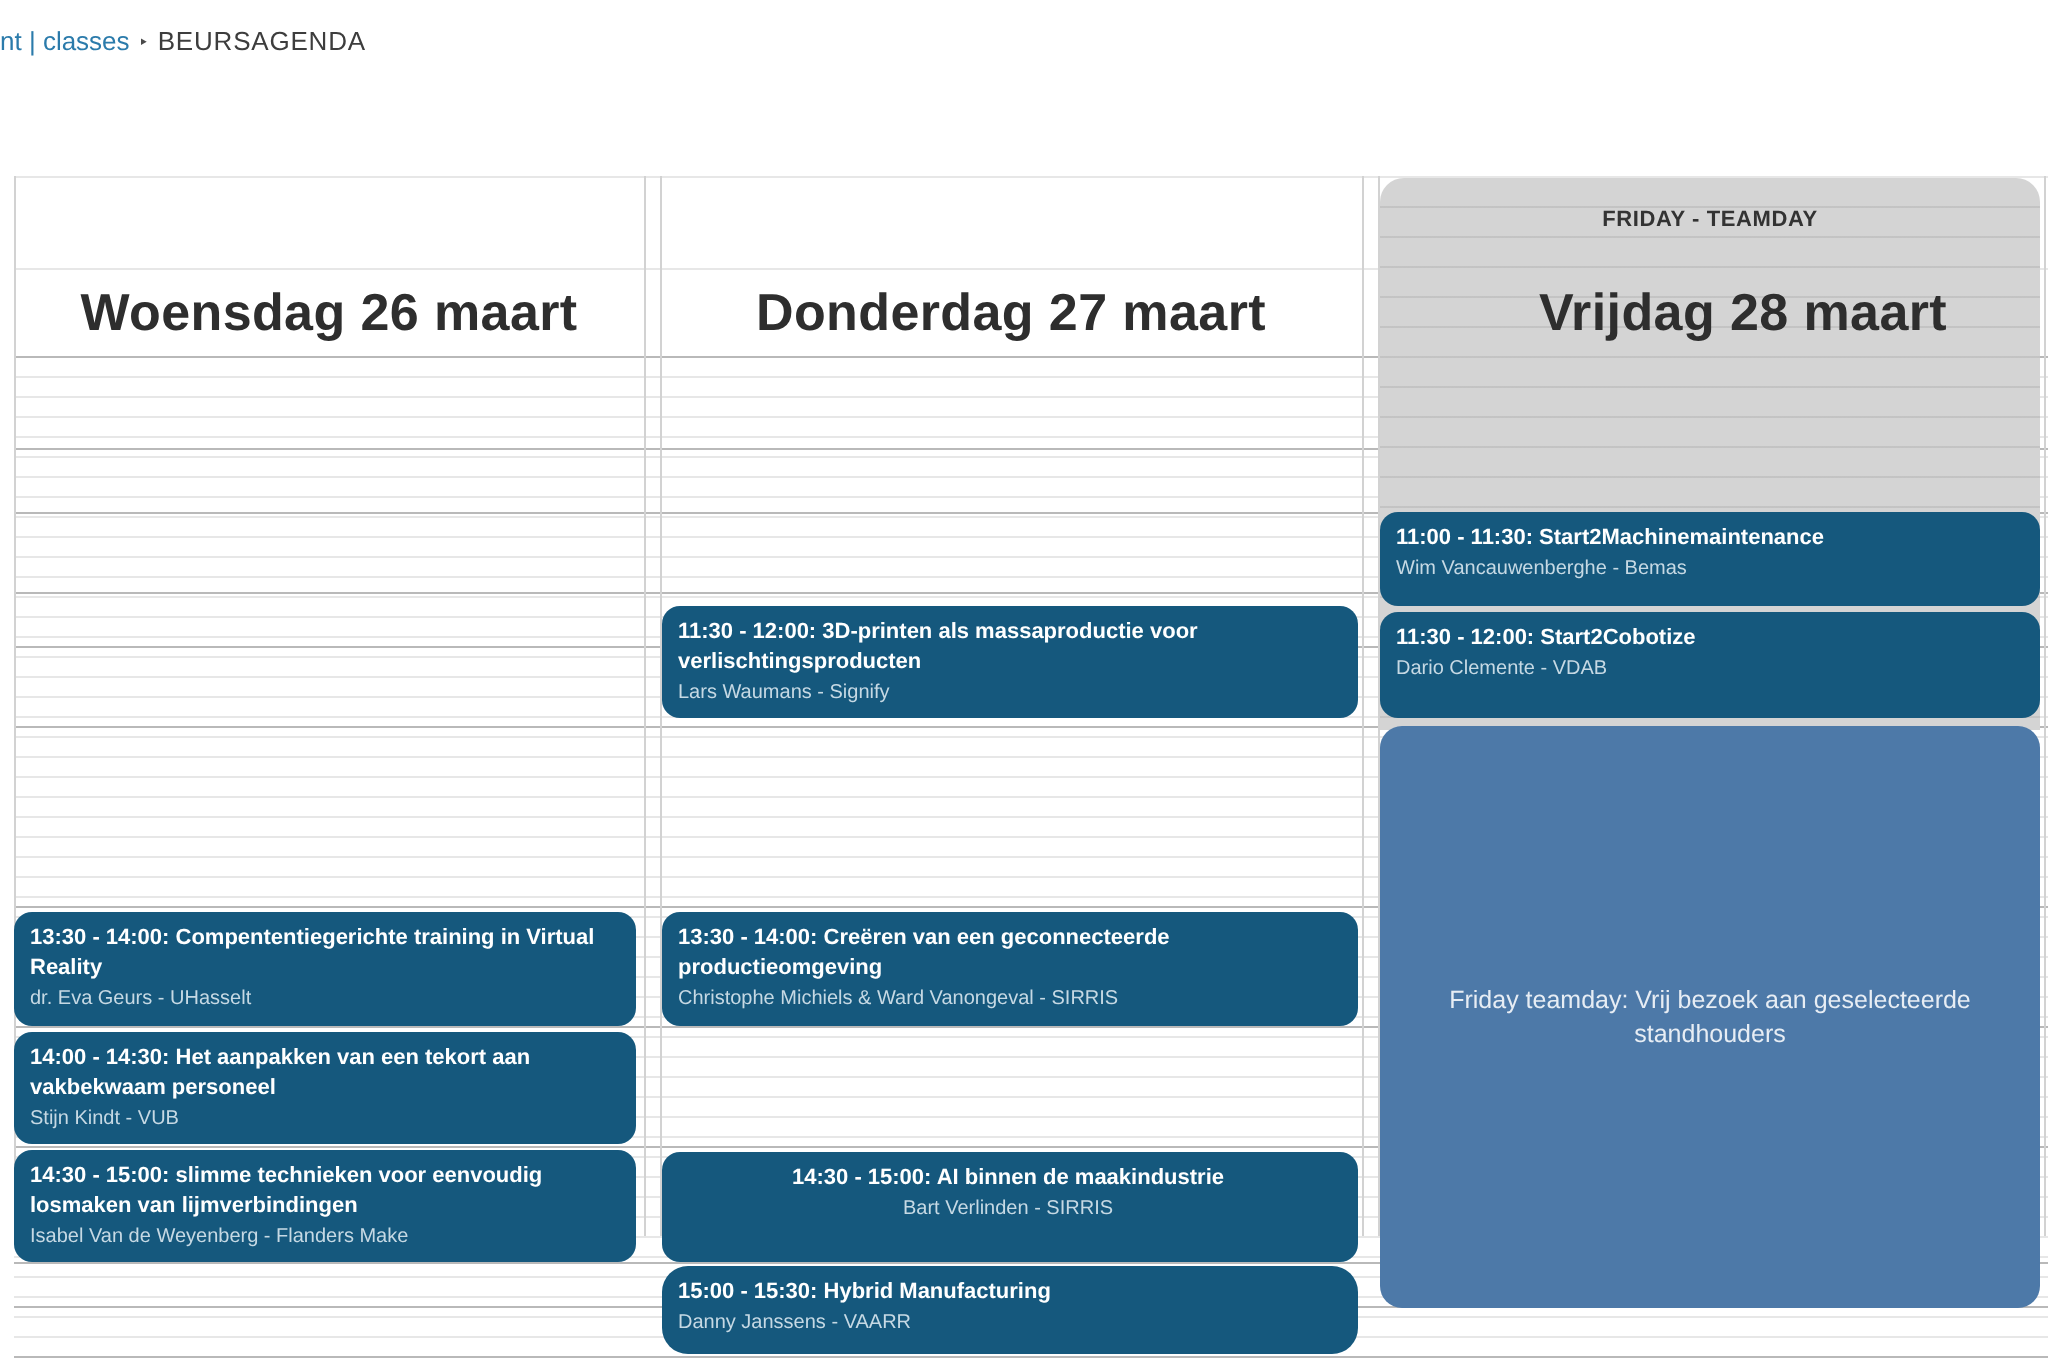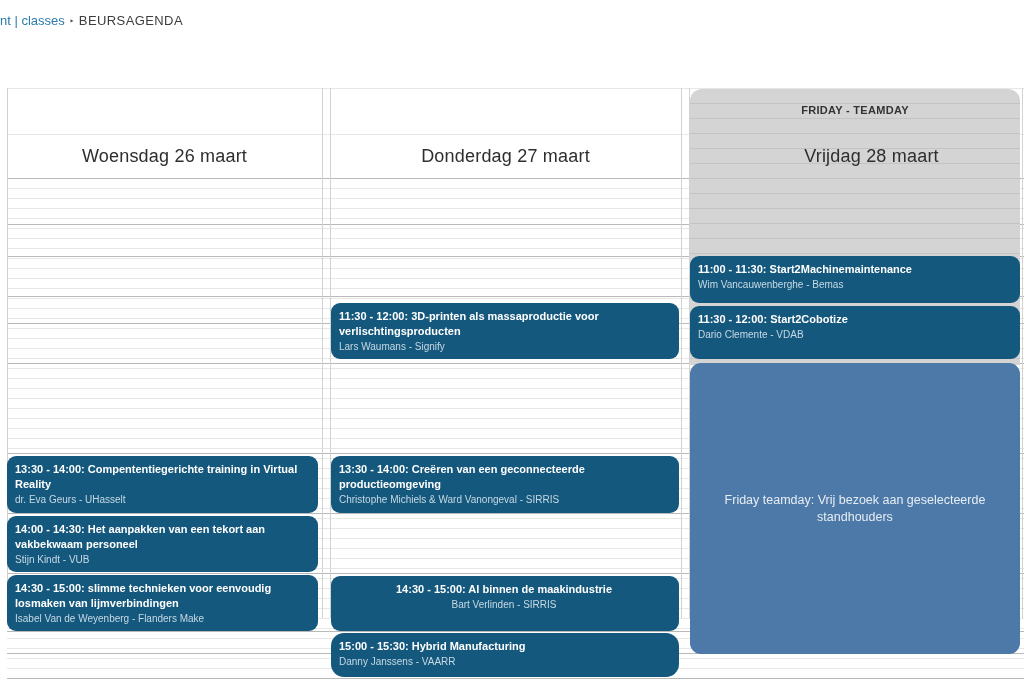--- a/index.html
+++ b/index.html
@@ -15,21 +15,21 @@
 
   .calendar{position:absolute;left:0;top:0;width:1024px;height:592px;margin-top:26px;}
 
   .hline{position:absolute;left:7px;right:0;height:1px;z-index:1;}
   .hline.light{background:#e7e7e7;}
   .hline.dark{background:#b9b9b9;}
   .vline{position:absolute;top:62px;bottom:0;width:1px;background:#d2d2d2;z-index:1;}
 
   .day-title{
     position:absolute;top:108px;height:44px;display:flex;align-items:center;justify-content:center;
-    font-size:18px;font-weight:normal;color:var(--title_text,#2e2e2e);z-index:3;letter-spacing:.2px;
+    font-size:26px;font-weight:bold;color:var(--title_text,#2e2e2e);z-index:3;letter-spacing:.2px;
   }
   .teamday-overlay{
     position:absolute;left:690px;top:63px;width:330px;height:276px;
     background:var(--teamday_header_fill,#d4d4d4);
     border-radius:12px 12px 0 0;z-index:2;
     background-image:repeating-linear-gradient(to bottom, transparent 0 14px, rgba(0,0,0,.08) 14px 15px);
   }
   .teamday-label{
     position:absolute;left:690px;top:78px;width:330px;text-align:center;
     font-size:11px;font-weight:bold;color:#333;letter-spacing:.3px;z-index:3;

